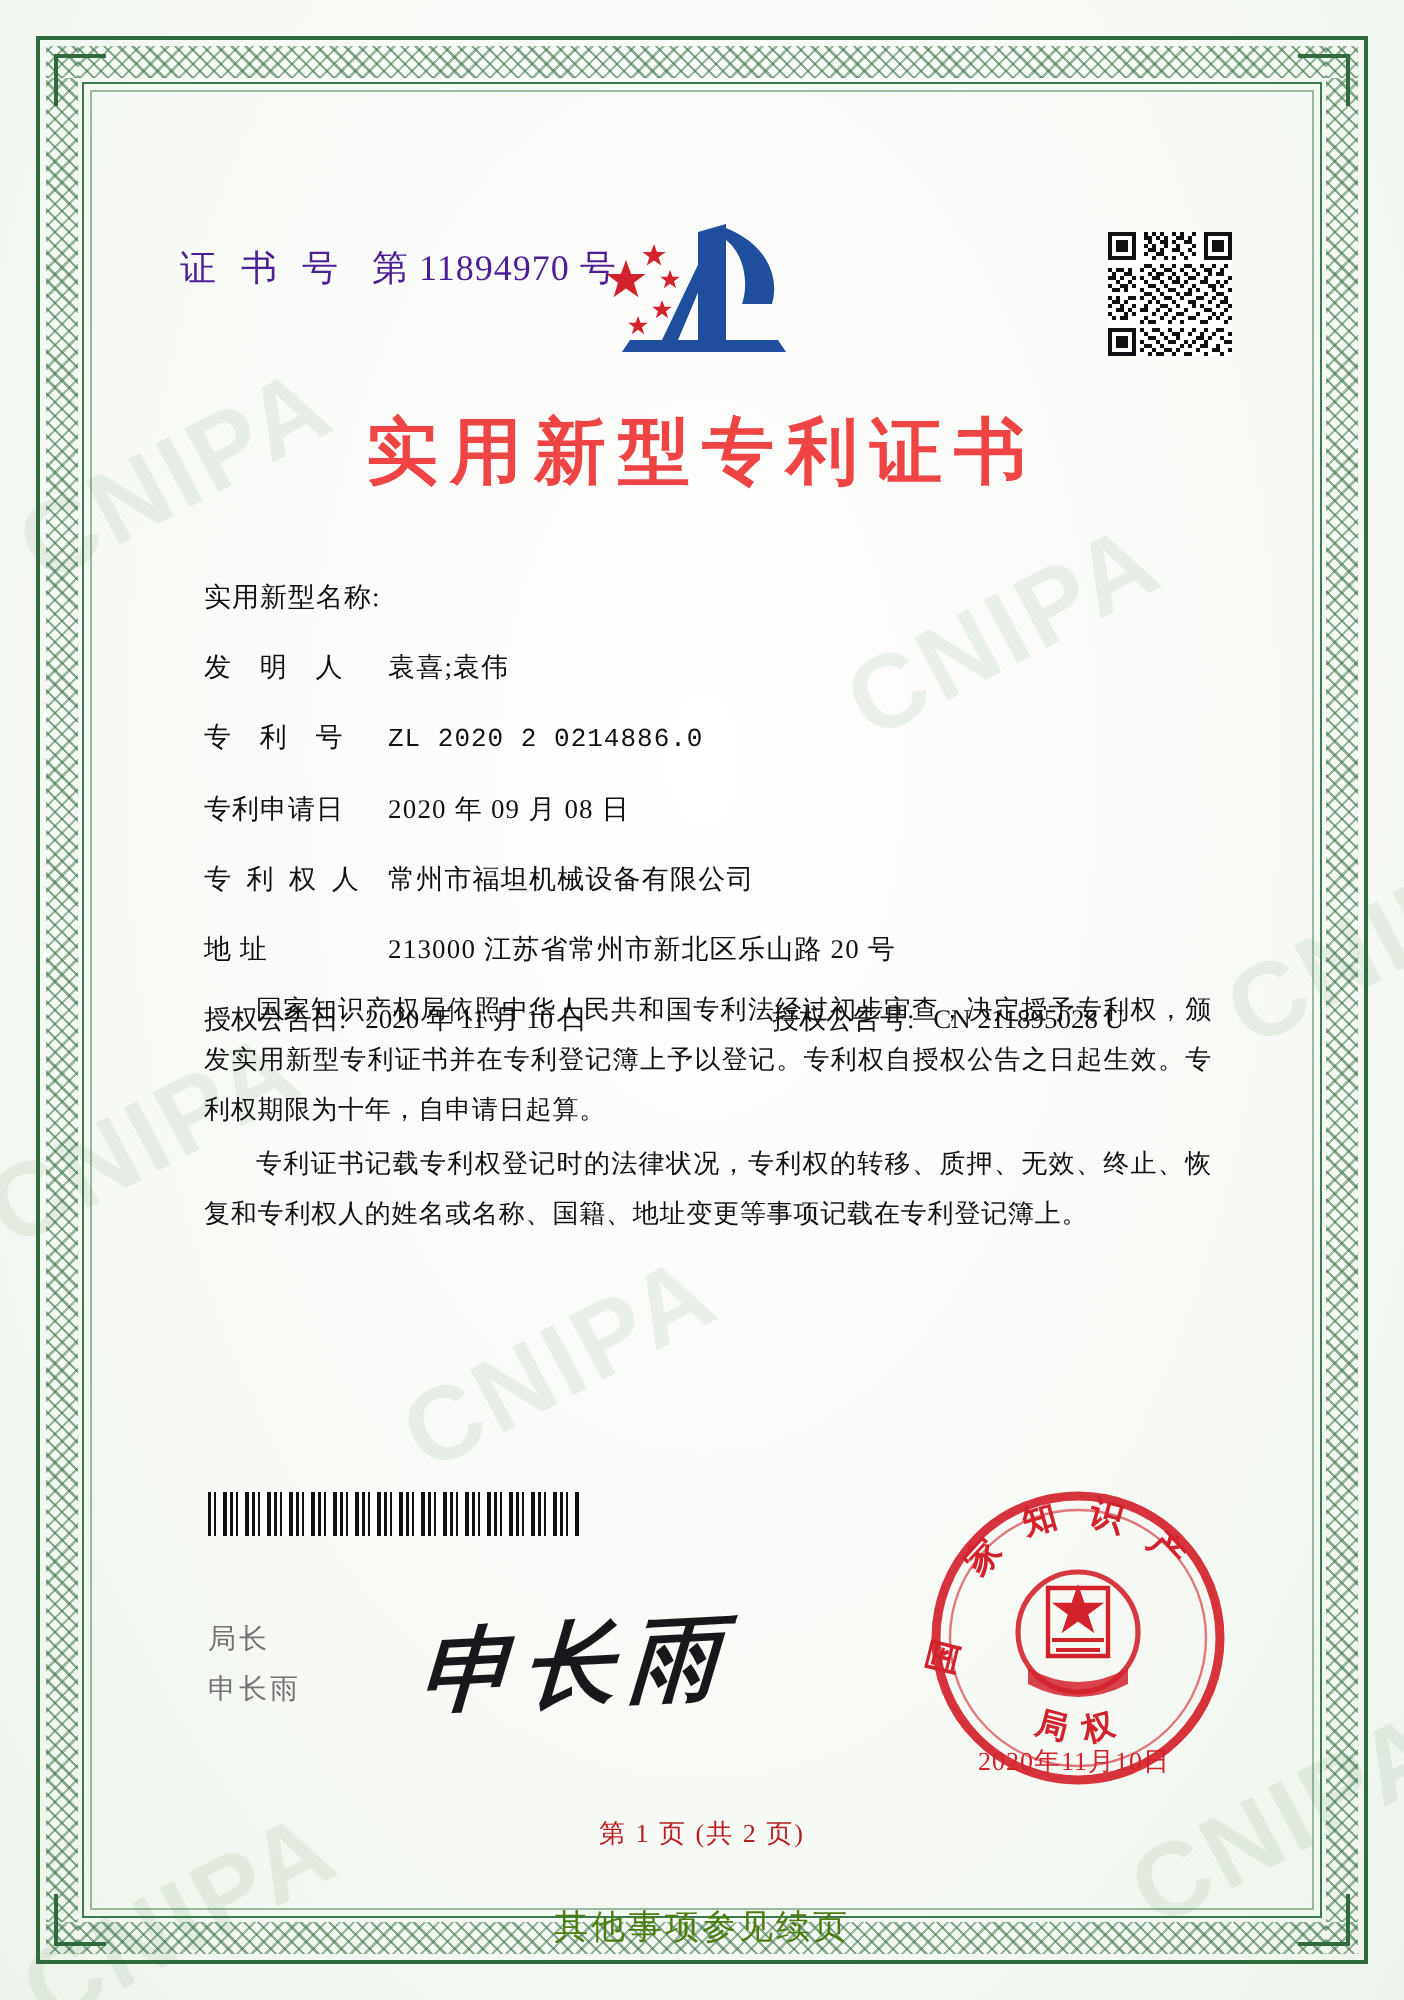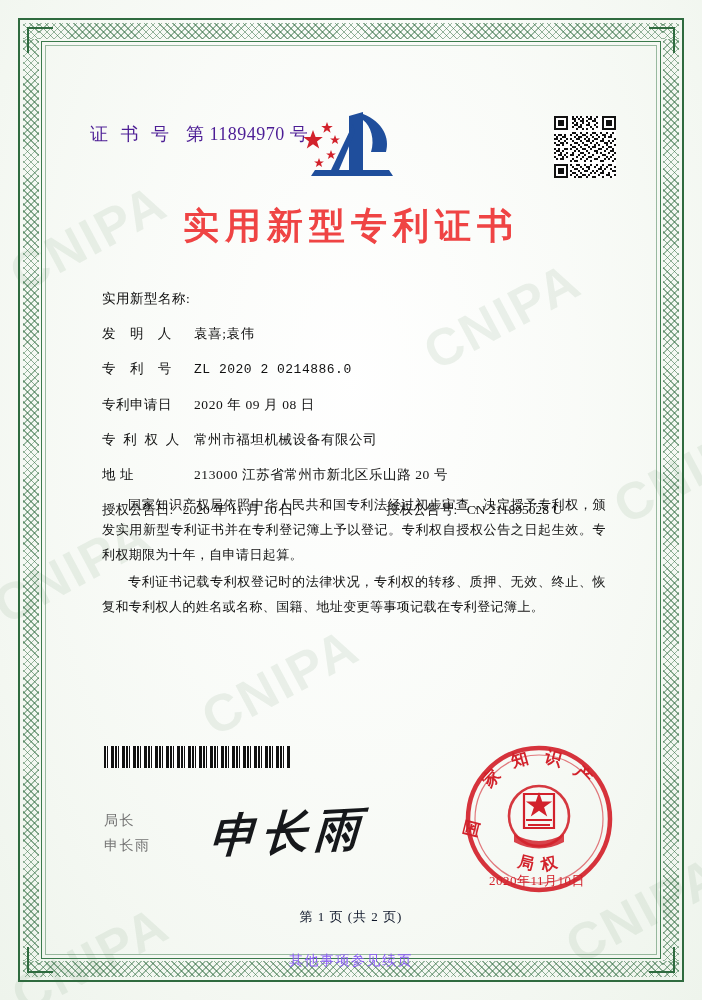--- a/index.html
+++ b/index.html
@@ -255,30 +255,30 @@
   }
 
   
   .page-no {
     position: absolute;
     left: 0; right: 0;
     top: 848px;
     text-align: center;
     font-size: 13px;
     letter-spacing: 1px;
-    color: #0f172a;
+    color: #b91c1c;
   }
   .footer-note {
     position: absolute;
     left: 0; right: 0;
     top: 952px;
     text-align: center;
-    font-size: 14px;
+    font-size: 17px;
     letter-spacing: 1.5px;
-    color: #8b5cf6;
+    color: #4d7c0f;
   }
 </style>
 </head>
 <body>
 
 <div class="page">
   <div class="page-tint"></div>
 
   <div class="wm" style="left:4px; top:208px; font-size:52px; transform:rotate(-28deg);">CNIPA</div>
   <div class="wm" style="left:418px; top:286px; font-size:52px; transform:rotate(-28deg);">CNIPA</div>

